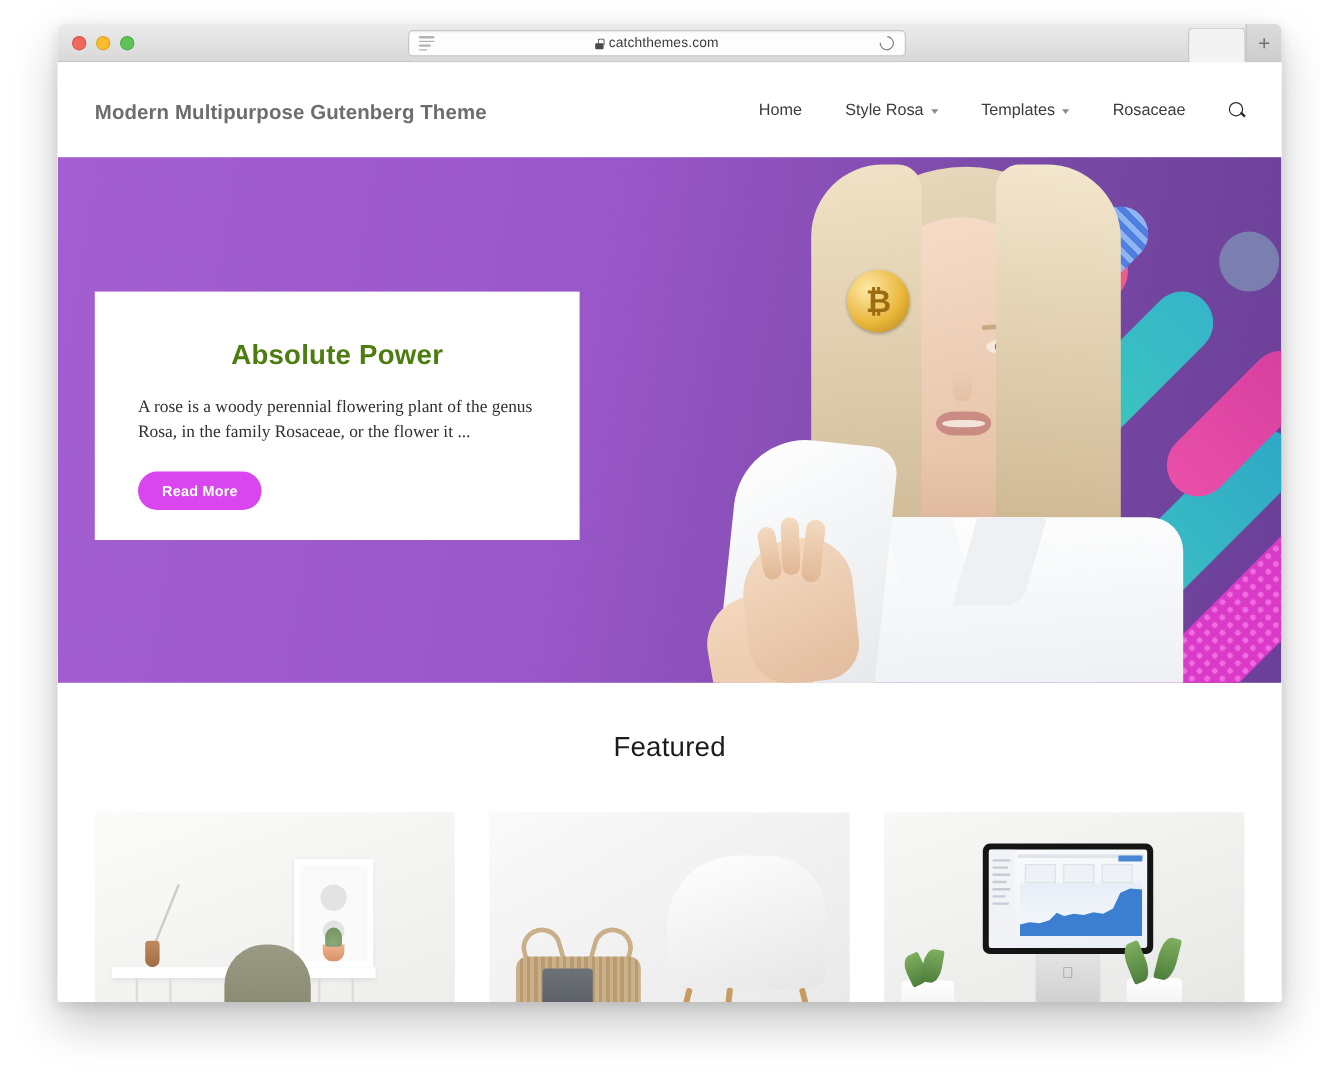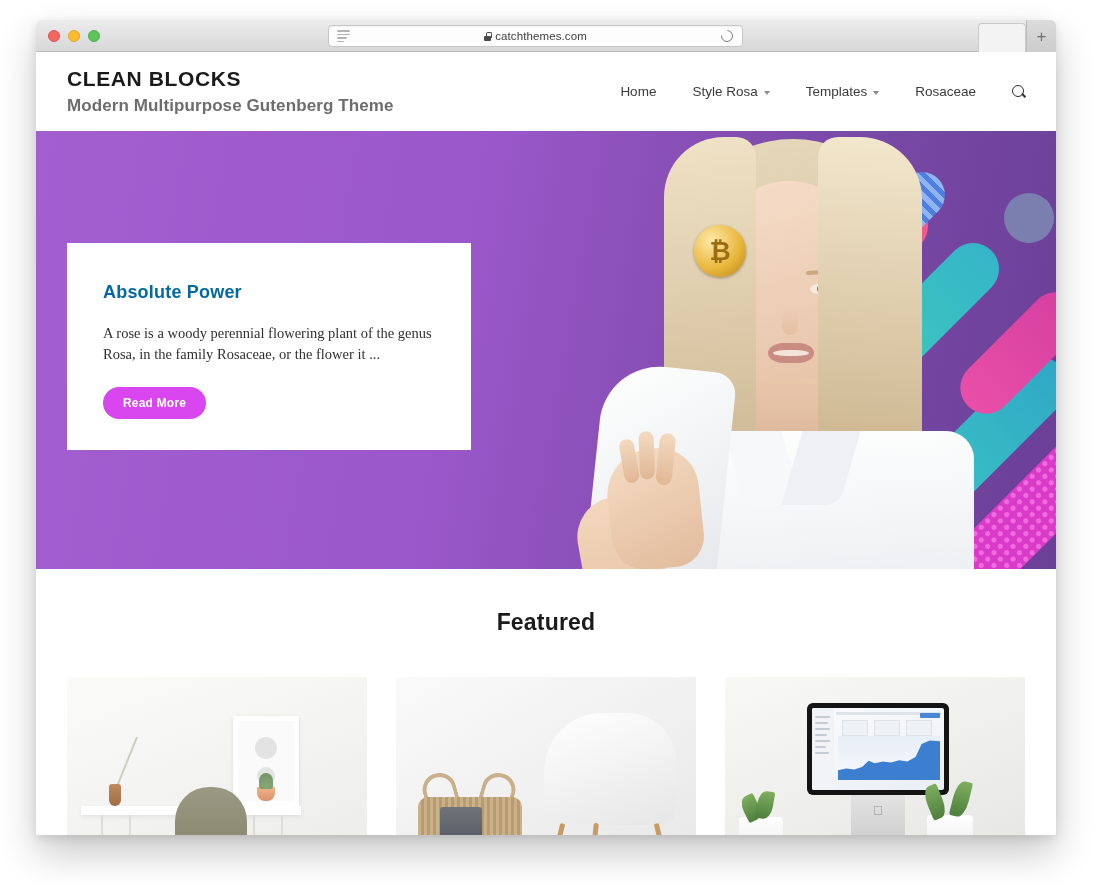--- a/index.html
+++ b/index.html
@@ -6,21 +6,21 @@
   html, body {
     width: 1100px; height: 894px;
     background: #ffffff;
     font-family: "Liberation Sans", sans-serif;
     overflow: hidden;
   }
 
   
   .browser-window {
     position: absolute;
-    left: 36px; top: 20px;
+    left: 48px; top: 20px;
     width: 1020px; height: 815px;
     background: #ffffff;
     border-radius: 6px 6px 2px 2px;
     box-shadow: 0 18px 38px rgba(0,0,0,0.22), 0 3px 10px rgba(0,0,0,0.10);
     overflow: hidden;
   }
 
   .titlebar {
     position: relative;
     height: 32px;
@@ -229,38 +229,38 @@
     font-family: "DejaVu Sans", sans-serif;
   }
 
   
   .hero-card {
     position: absolute; left: 31px; top: 112px;
     width: 404px; height: 207px; background: #ffffff;
     padding: 39px 36px;
   }
   .hero-card h2 {
-    font-size: 18px; font-weight: bold; color: #0369a1; letter-spacing: .2px;
+    font-size: 23px; font-weight: bold; color: #4d7c0f; letter-spacing: .2px; text-align: center;
   }
   .hero-card p {
     margin-top: 20px; font-size: 14.5px; line-height: 1.43; color: #303030;
     font-family: "Liberation Serif", serif;
   }
   .read-more {
     display: inline-block; margin-top: 23px;
     background: #d946ef; color: #fff;
     font-size: 12px; font-weight: bold;
     padding: 9px 20px; border-radius: 20px;
     border: none; cursor: pointer; letter-spacing: .2px;
   }
 
   
   .featured { background: #fff; padding-top: 40px; }
   .featured-title {
-    text-align: center; font-size: 23px; font-weight: bold; color: #1b1b1b;
+    text-align: center; font-size: 23px; font-weight: normal; color: #1b1b1b;
     letter-spacing: .2px;
   }
   .cards {
     display: flex; gap: 29px; padding: 41px 31px 0 31px;
   }
   .card { width: 301px; height: 182px; overflow: hidden; position: relative; }
 
   
   .c1 { background: linear-gradient(#f7f7f5, #ededeb); }
   .c1 .wall { position: absolute; inset: 0; background: linear-gradient(160deg,#fbfbf9,#ececeb); }
@@ -377,21 +377,20 @@
     </div>
 
     <div class="tab-stub"></div>
     <div class="newtab">+</div>
   </div>
 
   <div class="viewport">
 
     <header class="site-header">
       <div class="brand">
-        <div class="brand-title">CLEAN BLOCKS</div>
         <div class="brand-tagline">Modern Multipurpose Gutenberg Theme</div>
       </div>
 
       <nav class="main-nav">
         <div class="nav-item">
           <span>Home</span>
         </div>
         <div class="nav-item">
           <span>Style Rosa</span>
           <span class="caret"></span>

